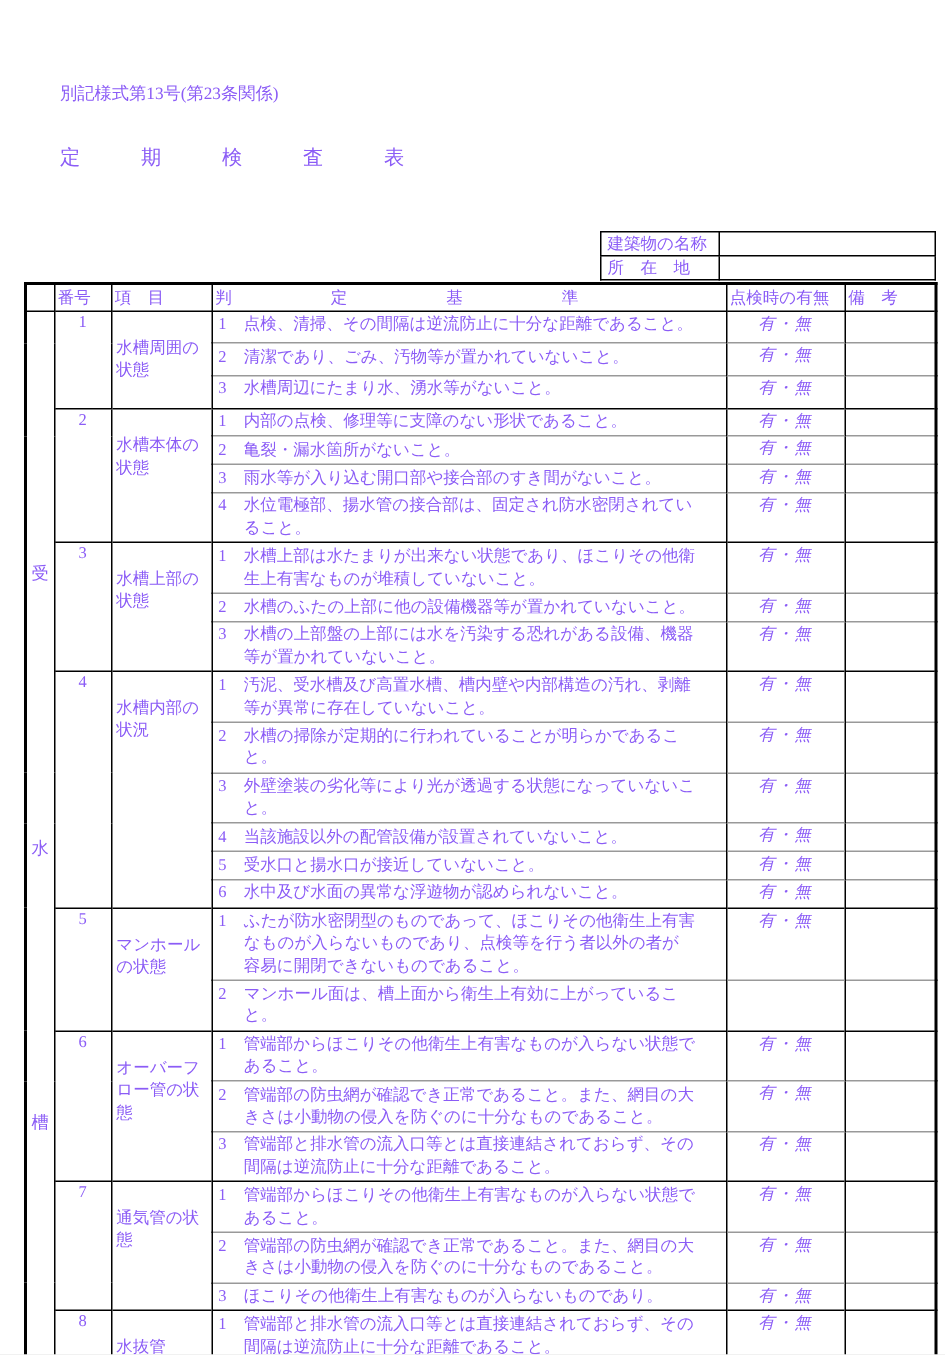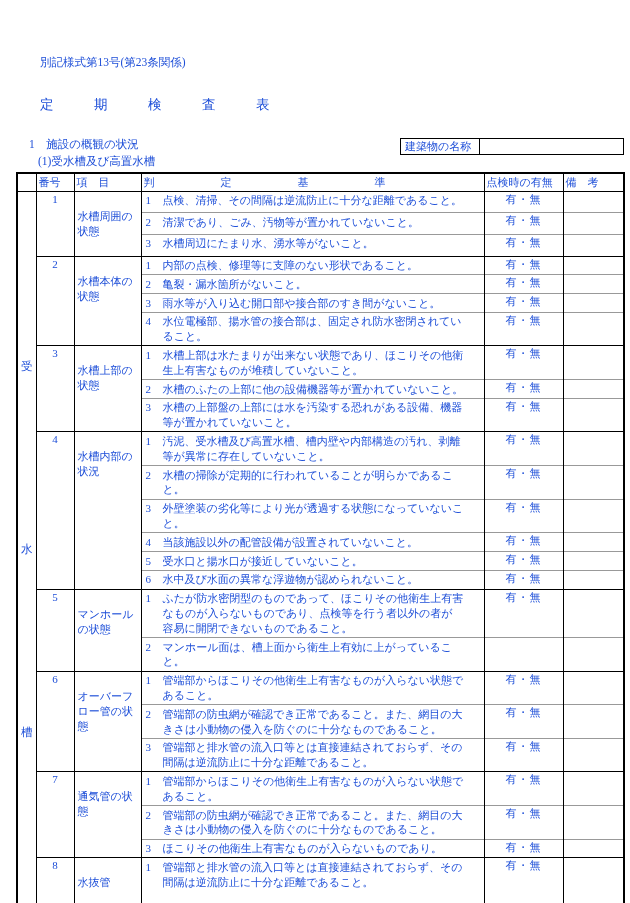--- a/index.html
+++ b/index.html
@@ -2,31 +2,31 @@
 <html><head>
 <meta charset="utf-8">
 <style>
   * { margin:0; padding:0; box-sizing:border-box; }
   html,body { background:#e8e8e8; }
   .page {
     position:relative;
     width:630px; height:903px;
     background:#ffffff;
     font-family:"Liberation Serif","DejaVu Serif",serif;
-    color:#1d4ed8;
+    color:#8b5cf6;
     overflow:hidden;
     margin:0 auto;
   }
   .form-number { position:absolute; left:40px; top:55px; font-size:11.5px; }
   .doc-title   { position:absolute; left:40px; top:96px;  font-size:13.5px; }
   .date-line   { position:absolute; right:7px; top:114px; font-size:11.5px; }
   .section-block { position:absolute; left:29px; top:136px; font-size:11.5px; line-height:17px; }
   .subsection-title { margin-left:9px; }
 
-  table { border-collapse:collapse; }
+  table { border-collapse:collapse;margin-top:16px; }
 
   .building-box { position:absolute; left:400px; top:138px; width:224px; border:1.5px solid #000; table-layout:fixed; }
   .building-box td { border:1px solid #000; height:15.5px; font-size:11px; padding:0 4px; }
   .bb-label { width:79px; }
   .bb-value { }
 
   .main-table {
     position:absolute; left:16px; top:172px; width:607px;
     border:2px solid #000; table-layout:fixed; font-size:11px;
   }
@@ -47,40 +47,40 @@
     display:flex; flex-direction:column; justify-content:space-evenly; align-items:center;
     font-size:11.5px;
   }
   .num-col  { text-align:center; padding-top:1px; }
   .item-col { padding:17px 3px; line-height:15px; word-break:break-all; }
   .crit-col { padding:1.5px 4px; }
   .crit-row { display:flex; }
   .crit-num  { flex:0 0 17px; line-height:14.8px; }
   .crit-text { flex:1 1 auto; line-height:14.8px; padding-right:16px;
                font-feature-settings:"halt" 1; }
-  .check-col { vertical-align:middle; text-align:center; letter-spacing:1px; white-space:nowrap; }
+  .check-col { vertical-align:middle; text-align:center; letter-spacing:1px; white-space:nowrap;font-style:italic; }
   .remarks-col { }
 </style>
 </head>
 <body>
 
 <div class="page">
 
   <div class="form-number">別記様式第13号(第23条関係)</div>
   <div class="doc-title">定　　　期　　　検　　　査　　　表</div>
 
-  <div class="section-block">
-    <div>1　施設の概観の状況</div>
-    <div class="subsection-title">(1)受水槽及び高置水槽</div>
-  </div>
 
   <table class="building-box">
     <tbody>
       <tr>
         <td class="bb-label">建築物の名称</td>
+        <td class="bb-value"></td>
+      </tr>
+      <tr>
+        <td class="bb-label">所　在　地</td>
         <td class="bb-value"></td>
       </tr>
     </tbody>
   </table>
 
   <table class="main-table">
     <colgroup>
       <col style="width:19px">
         <col style="width:38px">
         <col style="width:67px">

